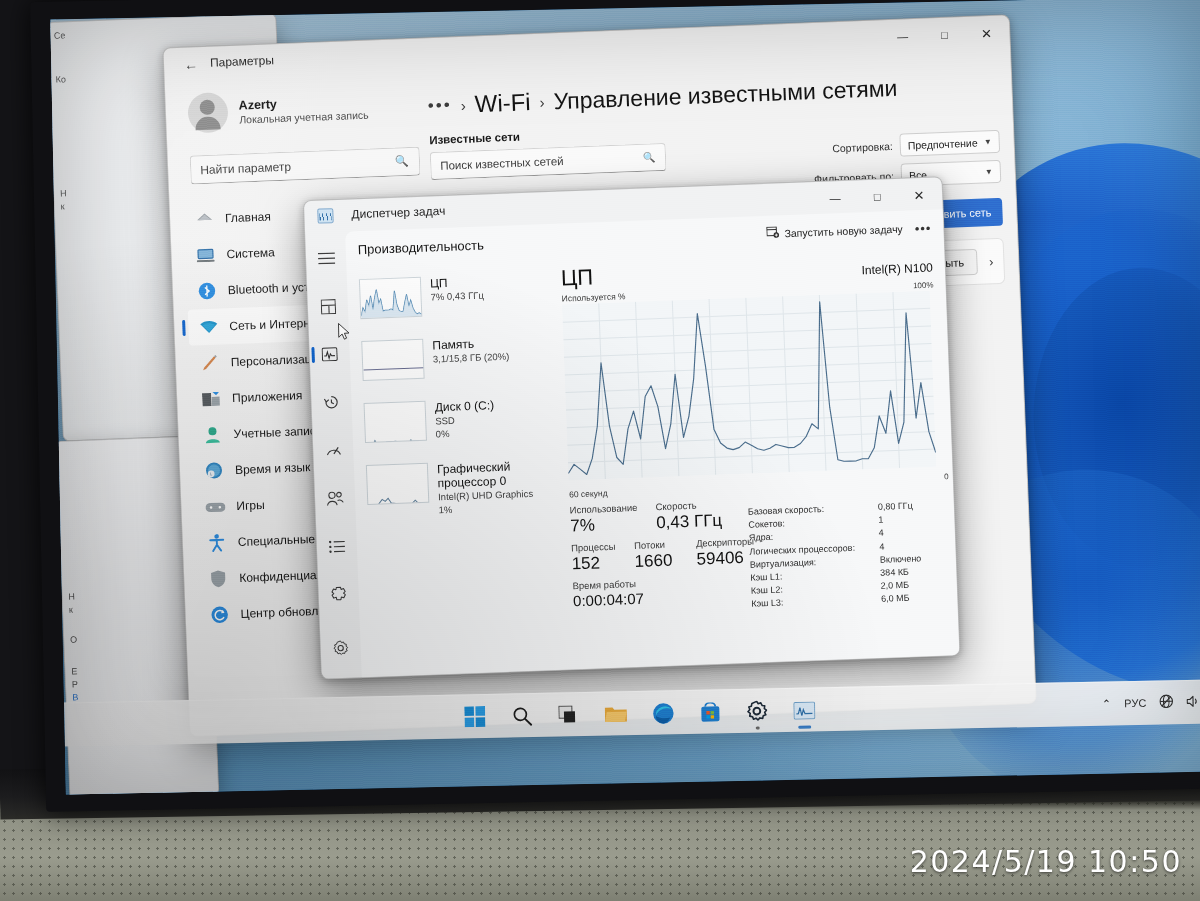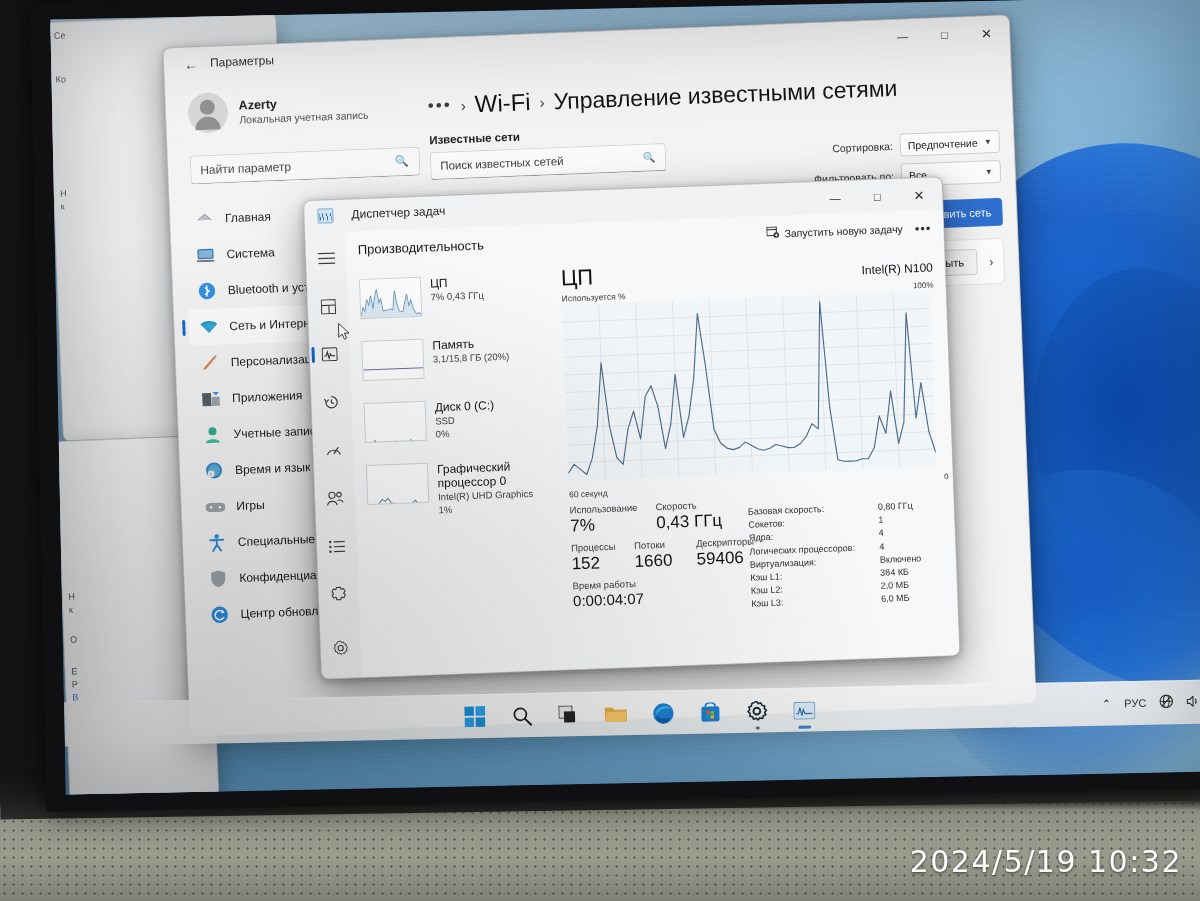--- a/index.html
+++ b/index.html
@@ -877,14 +877,14 @@
             <path d="M9 4 A4 4 0 0 1 9 9" fill="none" stroke="#303030" stroke-width="1.05"></path>
           </svg>
       </span>
     </div>
 
     <div id="scanlines"></div>
     <div id="glare"></div>
     <div id="vignette"></div>
   </div>
 
-  <div id="stamp">2024/5/19 10:32</div>
+  <div id="stamp">2024/5/19 10:50</div>
 </div>
 
 </body></html>

